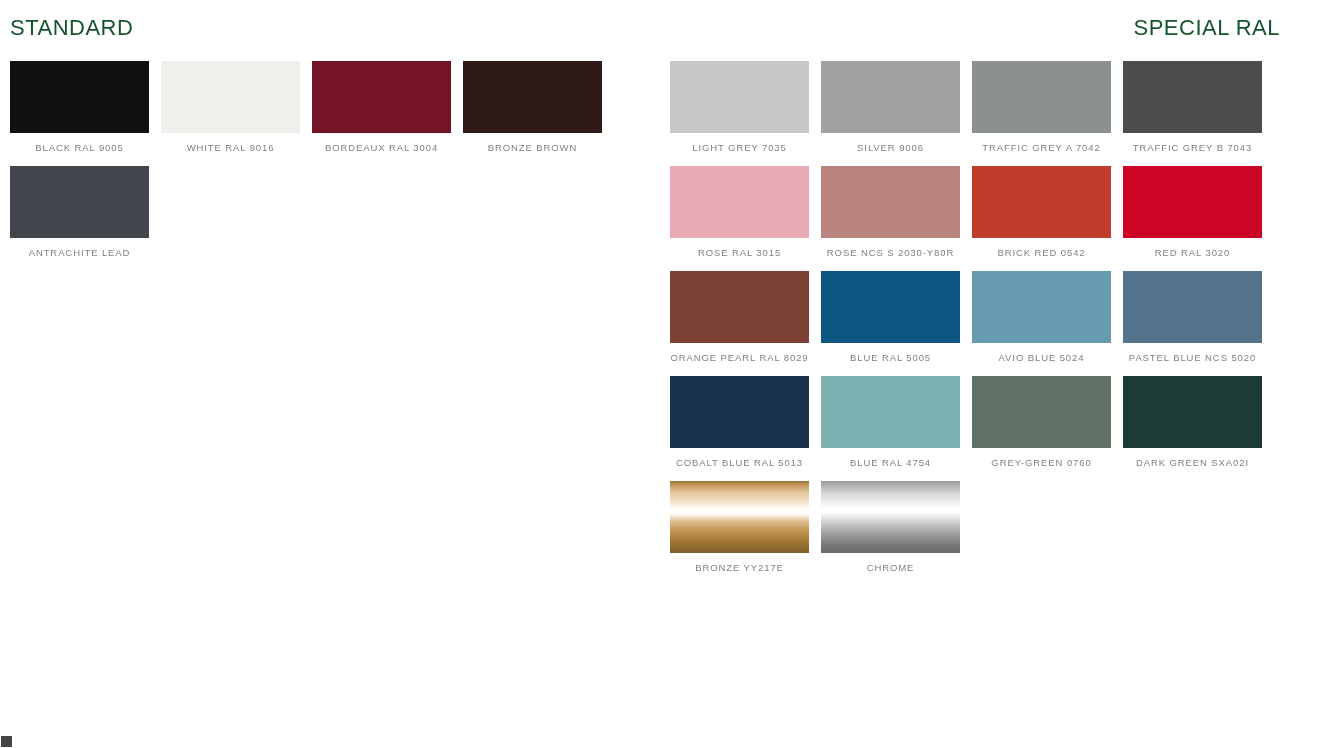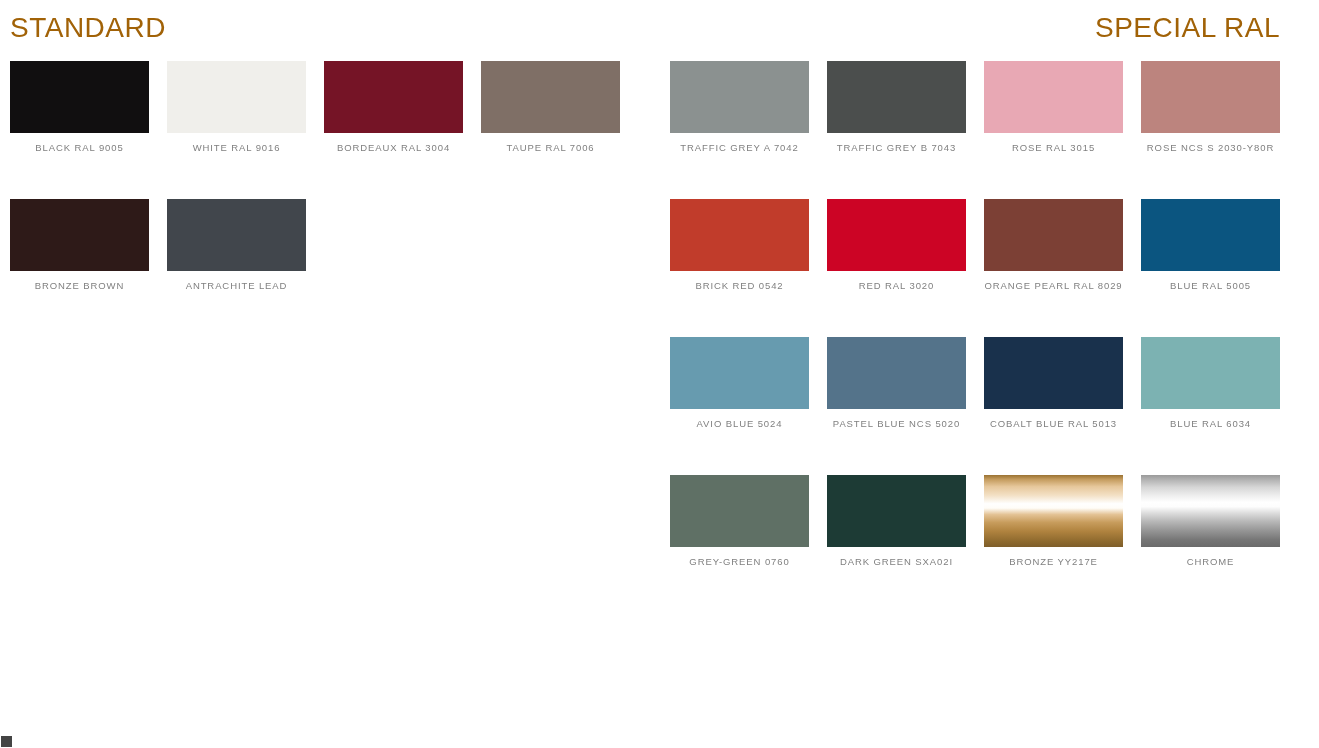--- a/index.html
+++ b/index.html
@@ -29,39 +29,40 @@
     width: 659px;
     height: 748px;
   }
   .panel.left  { left: 0; }
   .panel.right { left: 660px; }
 
   
   .section-title {
     position: absolute;
     top: 10px;
-    font-size: 28px;
+    font-size: 22px;
     font-weight: 300;
     letter-spacing: 0.5px;
-    color: #a16207;
+    color: #14532d;
     white-space: nowrap;
     line-height: 36px;
   }
   .panel.left .section-title  { left: 10px;  text-align: left; }
   .panel.right .section-title { right: 39px; text-align: right; }
 
   
   .swatch-grid {
     position: absolute;
     top: 61px;
     display: grid;
     grid-template-columns: repeat(4, 139px);
     column-gap: 18px;
     row-gap: 45px;
     align-content: start;
+    gap: 12px;
   }
   .panel.left .swatch-grid  { left: 10px; }
   .panel.right .swatch-grid { left: 10px; }
 
   .swatch-cell {
     width: 139px;
   }
 
   .swatch-chip {
     width: 139px;
@@ -105,38 +106,42 @@
         </div>
         <div class="swatch-cell">
           <span class="swatch-chip" style="background-color: rgb(240, 239, 235);"></span>
           <span class="swatch-label">WHITE RAL 9016</span>
         </div>
         <div class="swatch-cell">
           <span class="swatch-chip" style="background-color: rgb(117, 20, 38);"></span>
           <span class="swatch-label">BORDEAUX RAL 3004</span>
         </div>
         <div class="swatch-cell">
-          <span class="swatch-chip" style="background-color: rgb(127, 111, 102);"></span>
-          <span class="swatch-label">TAUPE RAL 7006</span>
-        </div>
-        <div class="swatch-cell">
           <span class="swatch-chip" style="background-color: rgb(46, 26, 24);"></span>
           <span class="swatch-label">BRONZE BROWN</span>
         </div>
         <div class="swatch-cell">
           <span class="swatch-chip" style="background-color: rgb(65, 70, 76);"></span>
           <span class="swatch-label">ANTRACHITE LEAD</span>
         </div>
       </div>
   </div>
 
   <div class="panel right">
     <div class="section-title">SPECIAL RAL</div>
     <div class="swatch-grid">
         <div class="swatch-cell">
+          <span class="swatch-chip" style="background-color: rgb(198, 200, 198);"></span>
+          <span class="swatch-label">LIGHT GREY 7035</span>
+        </div>
+        <div class="swatch-cell">
+          <span class="swatch-chip" style="background-color: rgb(161, 161, 161);"></span>
+          <span class="swatch-label">SILVER 9006</span>
+        </div>
+        <div class="swatch-cell">
           <span class="swatch-chip" style="background-color: rgb(139, 145, 144);"></span>
           <span class="swatch-label">TRAFFIC GREY A 7042</span>
         </div>
         <div class="swatch-cell">
           <span class="swatch-chip" style="background-color: rgb(75, 78, 77);"></span>
           <span class="swatch-label">TRAFFIC GREY B 7043</span>
         </div>
         <div class="swatch-cell">
           <span class="swatch-chip" style="background-color: rgb(232, 168, 180);"></span>
           <span class="swatch-label">ROSE RAL 3015</span>
@@ -168,21 +173,21 @@
         <div class="swatch-cell">
           <span class="swatch-chip" style="background-color: rgb(84, 115, 138);"></span>
           <span class="swatch-label">PASTEL BLUE NCS 5020</span>
         </div>
         <div class="swatch-cell">
           <span class="swatch-chip" style="background-color: rgb(25, 49, 76);"></span>
           <span class="swatch-label">COBALT BLUE RAL 5013</span>
         </div>
         <div class="swatch-cell">
           <span class="swatch-chip" style="background-color: rgb(124, 178, 178);"></span>
-          <span class="swatch-label">BLUE RAL 6034</span>
+          <span class="swatch-label">BLUE RAL 4754</span>
         </div>
         <div class="swatch-cell">
           <span class="swatch-chip" style="background-color: rgb(95, 112, 101);"></span>
           <span class="swatch-label">GREY-GREEN 0760</span>
         </div>
         <div class="swatch-cell">
           <span class="swatch-chip" style="background-color: rgb(29, 59, 53);"></span>
           <span class="swatch-label">DARK GREEN SXA02I</span>
         </div>
         <div class="swatch-cell">

